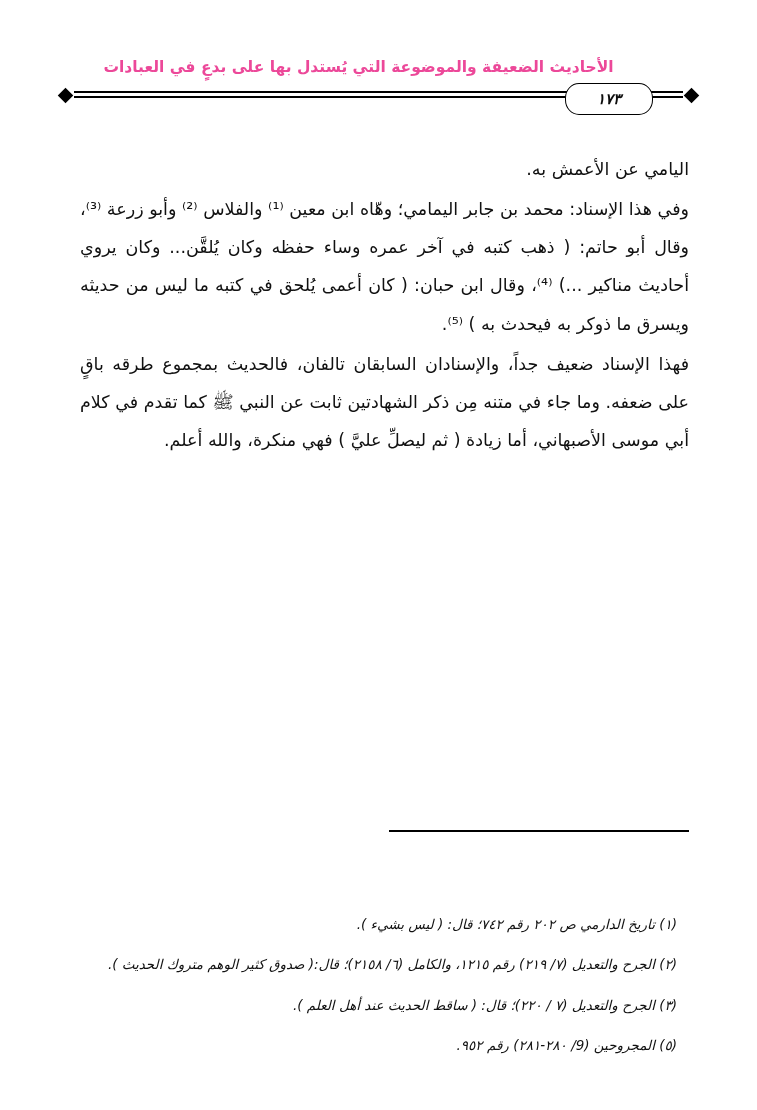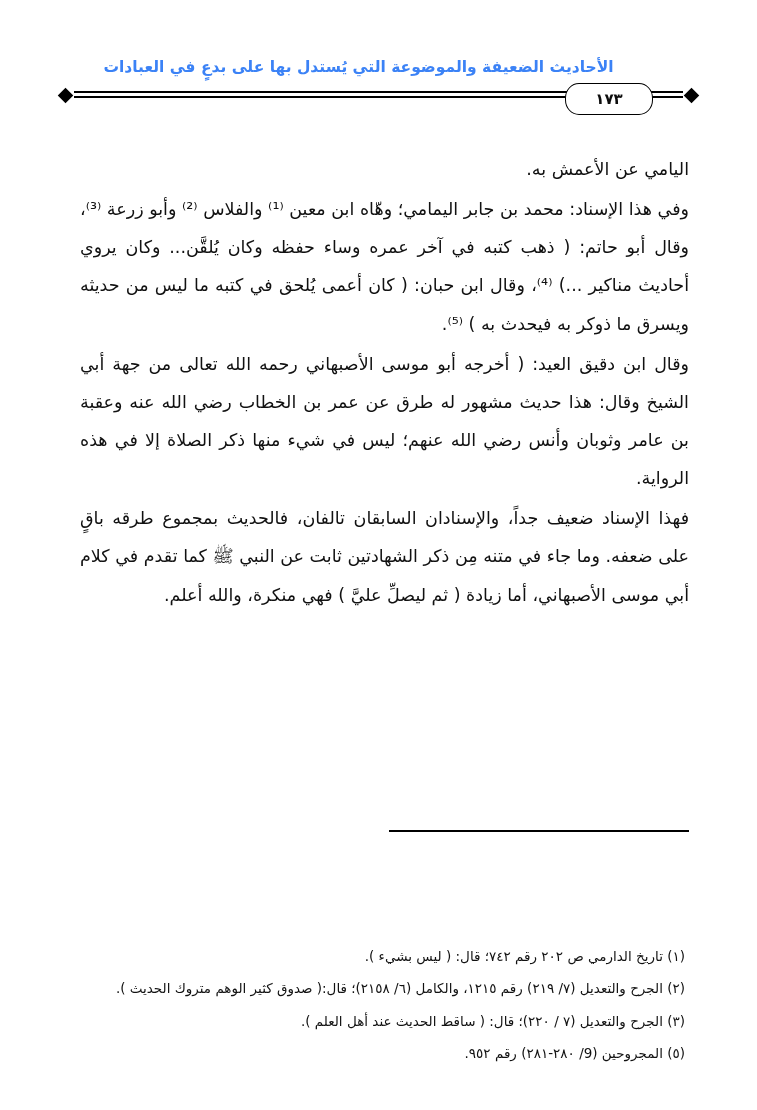--- a/index.html
+++ b/index.html
@@ -28,21 +28,21 @@
     top: 58px;
     left: 60px;
     right: 60px;
     height: 60px;
   }
   .header-title {
     text-align: center;
     font-size: 15.5px;
     font-weight: bold;
     letter-spacing: 0px;
-    color: #3b82f6;
+    color: #ec4899;
     line-height: 1.2;
     margin-right: 40px;
   }
   .header-rule {
     position: absolute;
     top: 32px;
     left: 0;
     right: 0;
     height: 10px;
   }
@@ -75,20 +75,21 @@
     height: 30px;
     border: 1.8px solid #000;
     border-radius: 14px / 15px;
     background: #fff;
     display: flex;
     align-items: center;
     justify-content: center;
     font-size: 15px;
     font-weight: bold;
     letter-spacing: 1px;
+    font-style: italic;
   }
 
   
   .body {
     position: absolute;
     top: 150px;
     right: 68px;
     left: 68px;
     font-size: 17.5px;
     line-height: 2.18;
@@ -117,21 +118,22 @@
     bottom: 38px;
     right: 68px;
     left: 68px;
     font-size: 13.5px;
     line-height: 2.12;
     text-align: justify;
     text-align-last: right;
     color: #111;
   }
   .footnotes p {
-    margin: 4px;
+    margin: 12px;
+    font-style: italic;
   }
 </style>
 </head>
 <body>
 
 <div class="page">
 
   <div class="header">
     <div class="header-title">الأحاديث الضعيفة والموضوعة التي يُستدل بها على بدعٍ في العبادات</div>
     <div class="header-rule">
@@ -139,21 +141,20 @@
       <div class="diamond left"></div>
       <div class="line-top"></div>
       <div class="line-bot"></div>
       <div class="page-number-box">١٧٣</div>
     </div>
   </div>
 
   <div class="body">
     <p>اليامي عن الأعمش به.</p>
     <p class="indent">وفي هذا الإسناد: محمد بن جابر اليمامي؛ وهّاه ابن معين ⁽¹⁾ والفلاس ⁽²⁾ وأبو زرعة ⁽³⁾، وقال أبو حاتم: ( ذهب كتبه في آخر عمره وساء حفظه وكان يُلقَّن... وكان يروي أحاديث مناكير ...) ⁽⁴⁾، وقال ابن حبان: ( كان أعمى يُلحق في كتبه ما ليس من حديثه ويسرق ما ذوكر به فيحدث به ) ⁽⁵⁾.</p>
-    <p class="indent">وقال ابن دقيق العيد: ( أخرجه أبو موسى الأصبهاني رحمه الله تعالى من جهة أبي الشيخ وقال: هذا حديث مشهور له طرق عن عمر بن الخطاب رضي الله عنه وعقبة بن عامر وثوبان وأنس رضي الله عنهم؛ ليس في شيء منها ذكر الصلاة إلا في هذه الرواية.</p>
     <p class="indent">فهذا الإسناد ضعيف جداً، والإسنادان السابقان تالفان، فالحديث بمجموع طرقه باقٍ على ضعفه. وما جاء في متنه مِن ذكر الشهادتين ثابت عن النبي ﷺ كما تقدم في كلام أبي موسى الأصبهاني، أما زيادة ( ثم ليصلِّ عليَّ ) فهي منكرة، والله أعلم.</p>
   </div>
 
   <div class="footnote-sep"></div>
 
   <div class="footnotes">
     <p>(١) تاريخ الدارمي ص ٢٠٢ رقم ٧٤٢؛ قال: ( ليس بشيء ).</p>
     <p>(٢) الجرح والتعديل (٧/ ٢١٩) رقم ١٢١٥، والكامل (٦/ ٢١٥٨)؛ قال:( صدوق كثير الوهم متروك الحديث ).</p>
     <p>(٣) الجرح والتعديل (٧ / ٢٢٠)؛ قال: ( ساقط الحديث عند أهل العلم ).</p>
     <p>(٥) المجروحين (9/ ٢٨٠-٢٨١) رقم ٩٥٢.</p>

